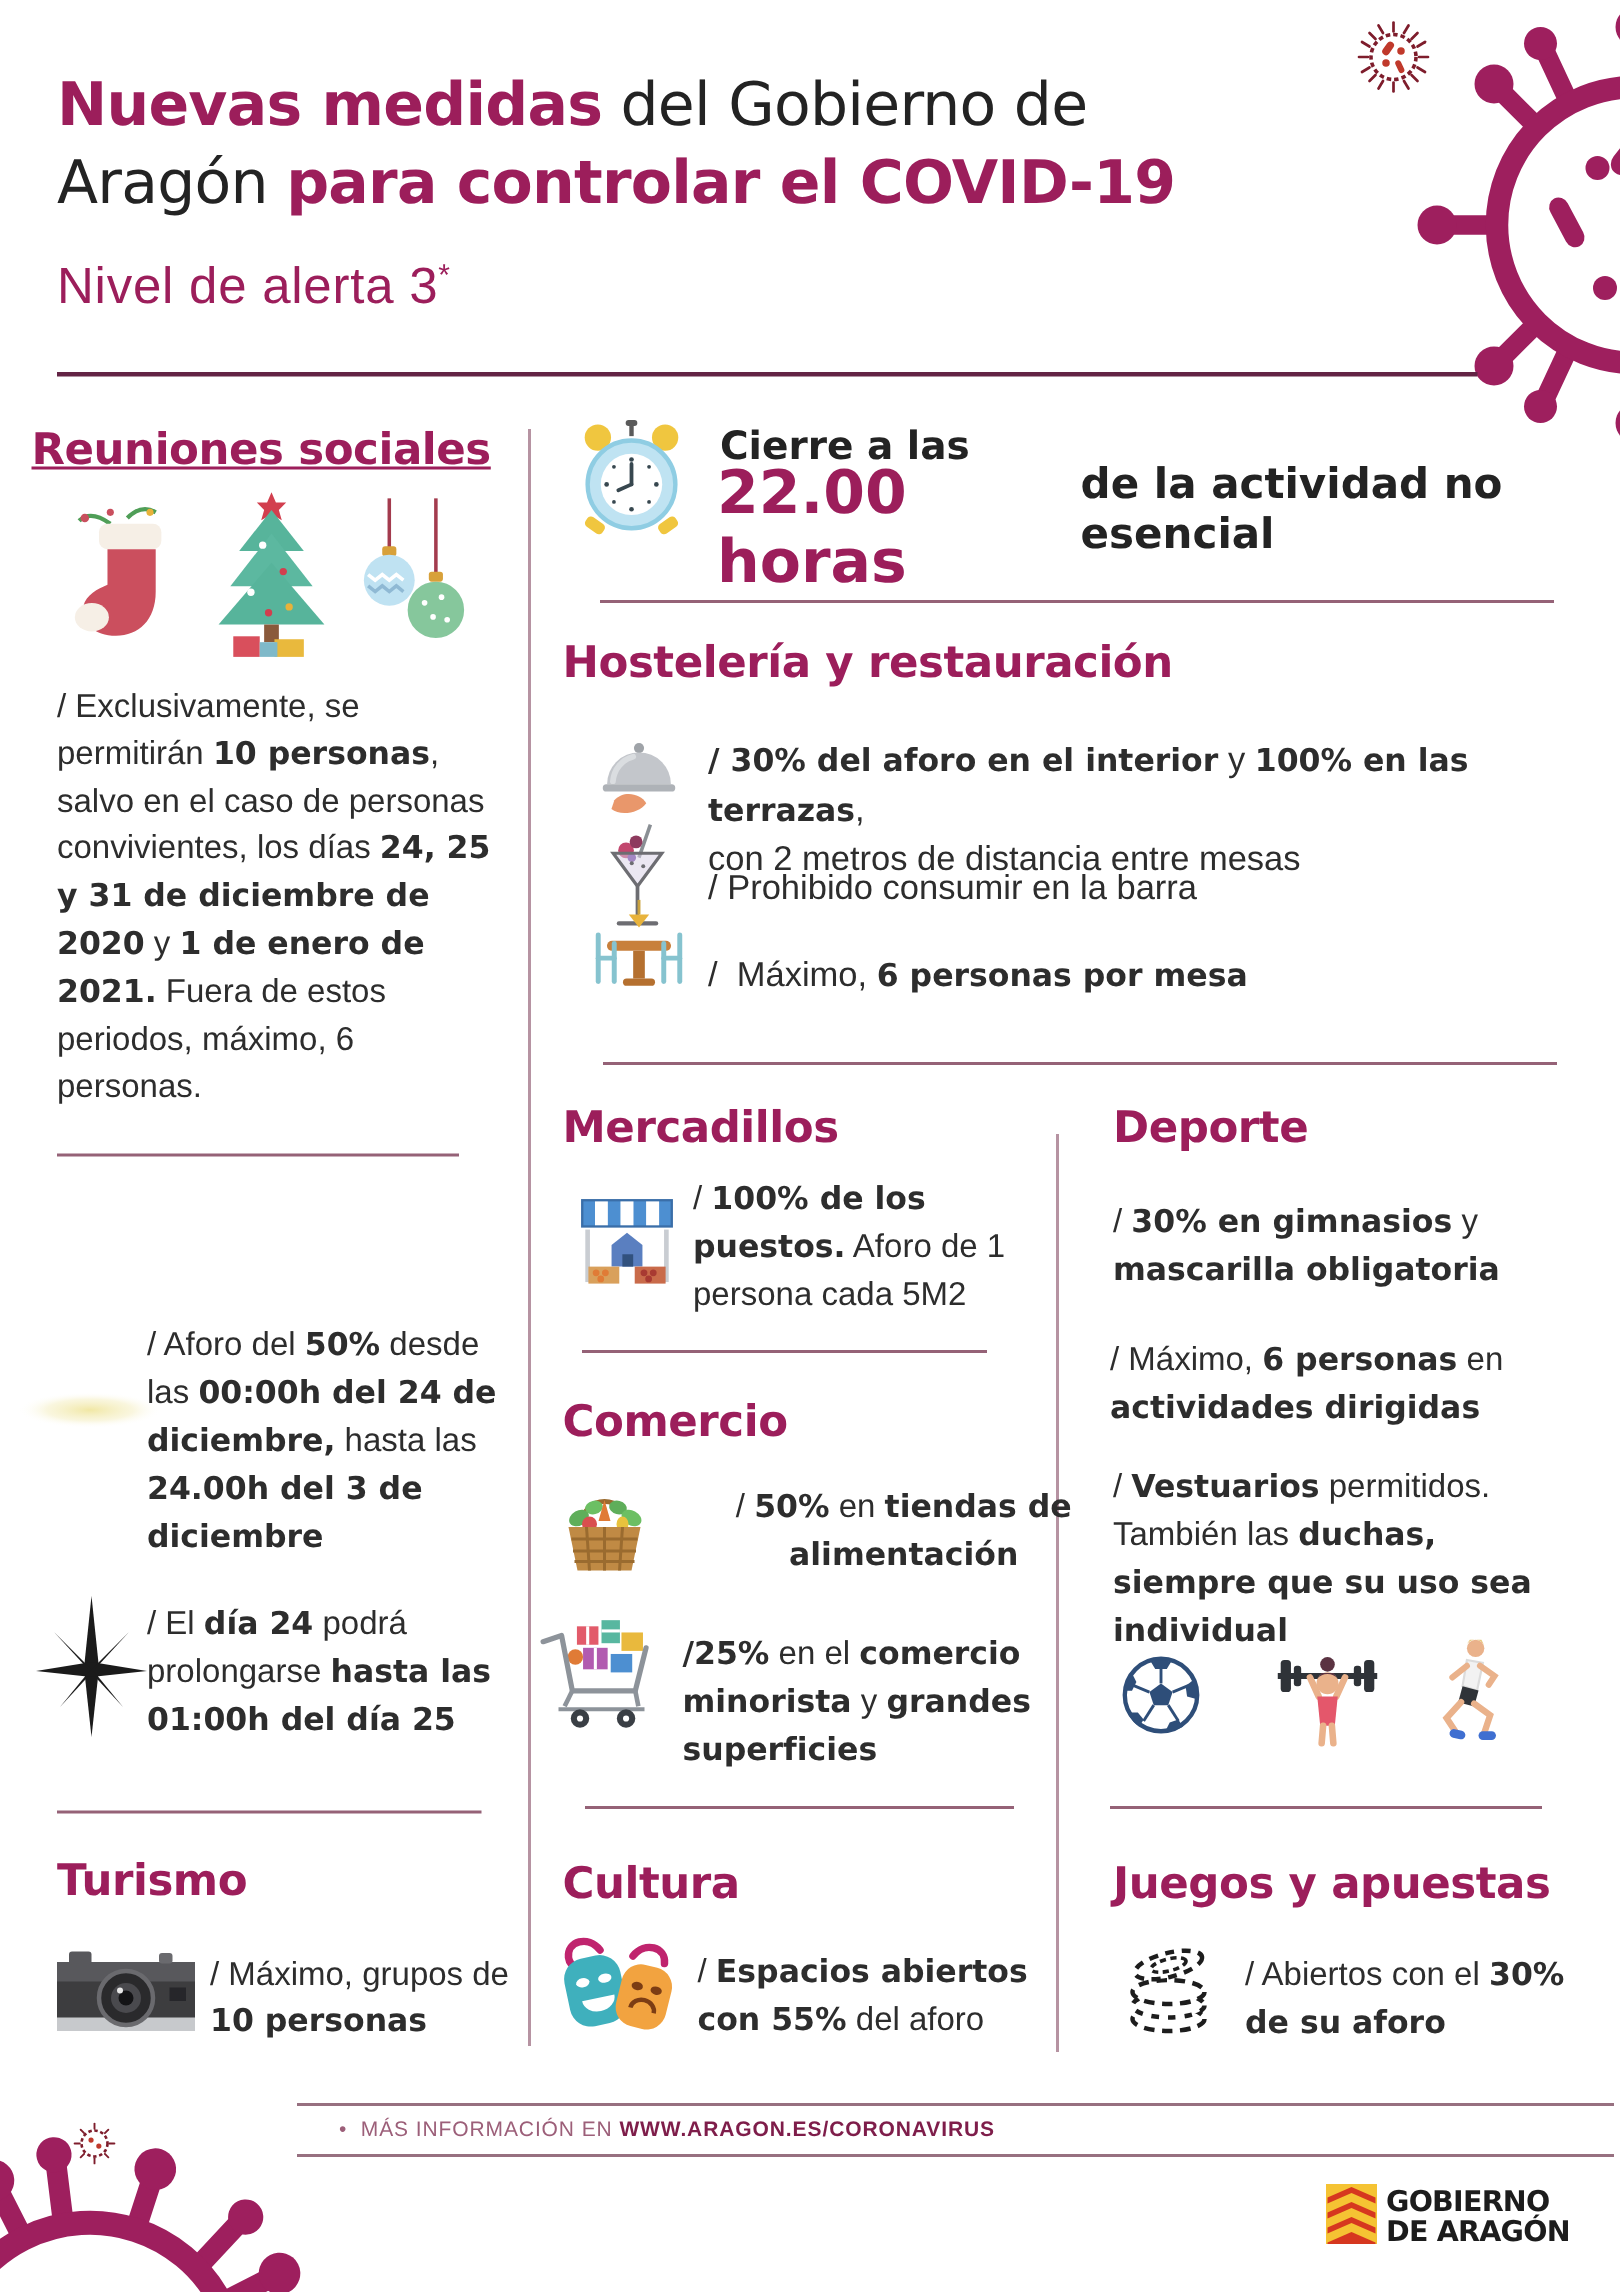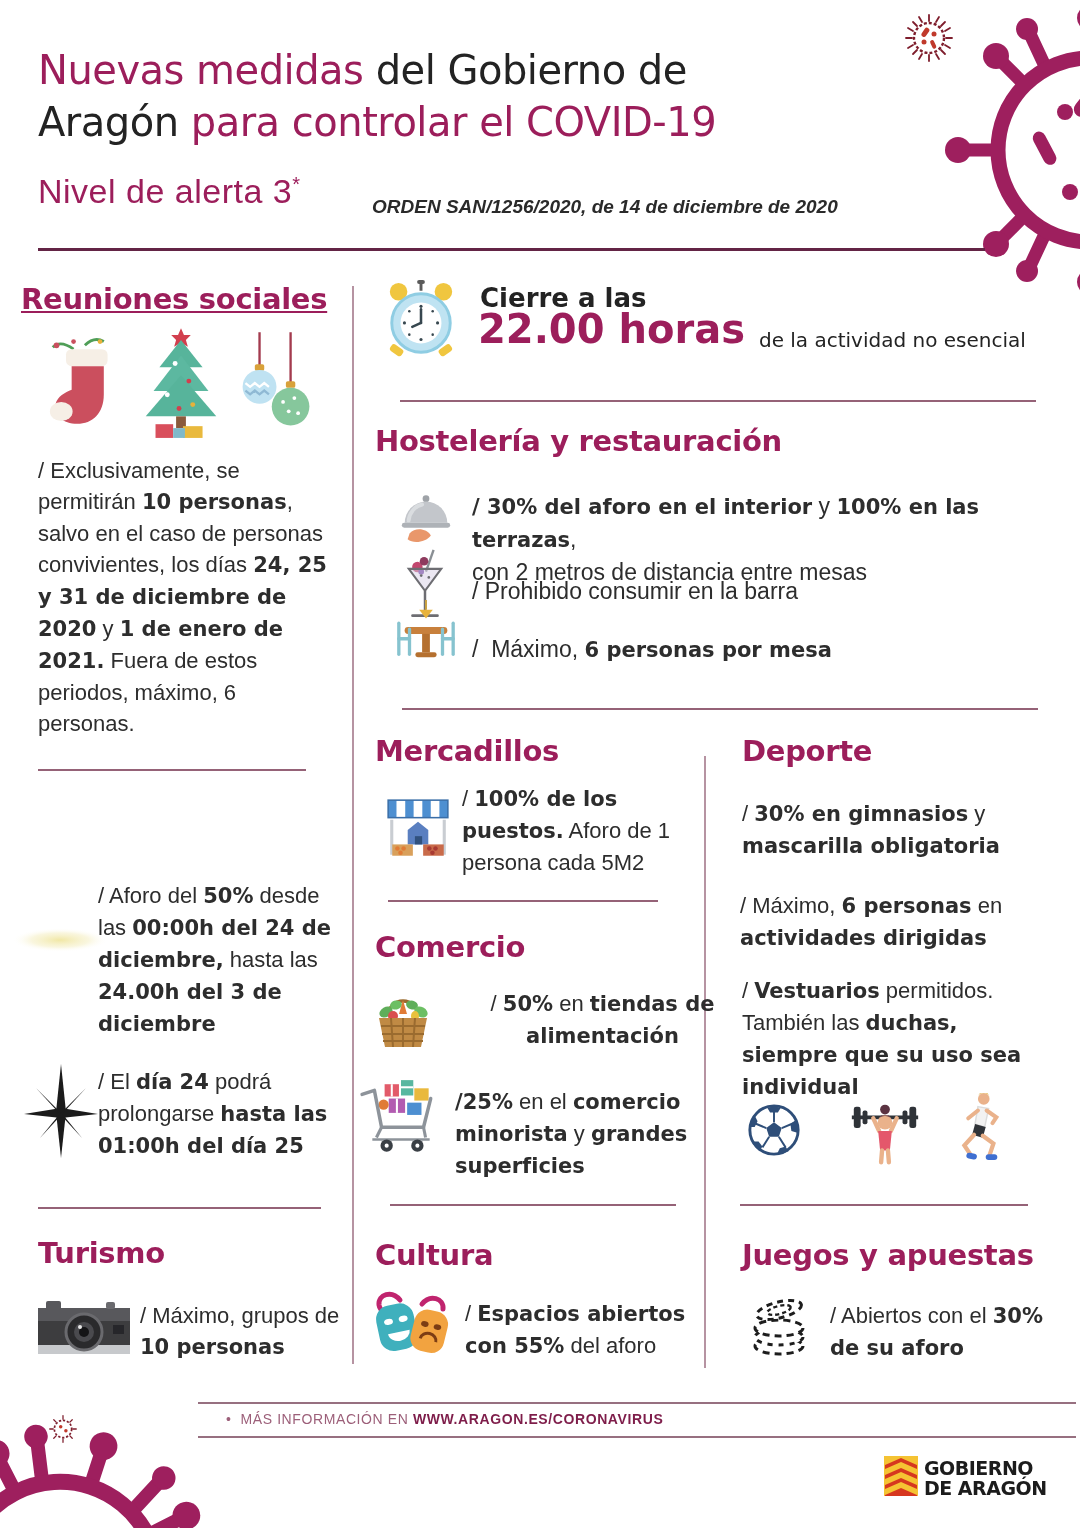--- a/index.html
+++ b/index.html
@@ -6,34 +6,34 @@
     --accent:#9c1e5b;
     --text:#2d2d2d;
     --divider:#7a3b55;
   }
   *{margin:0;padding:0;box-sizing:border-box;}
   body{background:#e9e9e9;font-family:"Liberation Sans",sans-serif;}
   .page{position:relative;width:1080px;height:1528px;background:#ffffff;overflow:hidden;margin:0 auto;}
   .abs{position:absolute;}
   .rich{white-space:pre-wrap;}
   .title{font-family:"DejaVu Sans","Liberation Sans",sans-serif;font-size:40px;line-height:52px;font-weight:400;color:#232323;letter-spacing:-0.5px;}
-  .title .b{font-weight:400;text-align:right;}
+  .title .b{font-weight:700;text-align:right;}
   .title .a{color:var(--accent);}
   .alert{font-size:34px;color:var(--accent);font-weight:400;letter-spacing:0.5px;}
   .alert sup{font-size:20px;}
   .order{font-size:19px;font-style:italic;font-weight:700;color:#2a2a2a;}
   .h{font-family:"DejaVu Sans","Liberation Sans",sans-serif;font-size:29px;font-weight:700;color:var(--accent);letter-spacing:-0.3px;}
   .body{font-size:22px;line-height:31px;color:var(--text);}
   .body .b{font-weight:700;font-family:"DejaVu Sans","Liberation Sans",sans-serif;font-size:21px;margin-top:25px;}
   .hline{background:var(--divider);opacity:0.8;}
   .vline{background:var(--divider);opacity:0.55;width:2px;}
   .closing-prefix{font-family:"DejaVu Sans","Liberation Sans",sans-serif;font-size:26px;font-weight:700;color:#232323;}
-  .closing-row{display:flex;align-items:flex-end;gap:14px;}
+  .closing-row{display:flex;align-items:flex-start;gap:14px;}
   .closing-time{font-family:"DejaVu Sans","Liberation Sans",sans-serif;font-size:40px;font-weight:700;color:var(--accent);}
-  .closing-suffix{font-family:"DejaVu Sans","Liberation Sans",sans-serif;font-size:20px;font-weight:400;color:#232323;}
+  .closing-suffix{font-family:"DejaVu Sans","Liberation Sans",sans-serif;font-size:28px;font-weight:700;color:#232323;}
   .footer-info{font-size:14px;letter-spacing:0.6px;color:#9c5f79;font-weight:400;}
   .footer-info .url{color:#7e1d4a;font-weight:700;}
   .logo-text{font-family:"DejaVu Sans","Liberation Sans",sans-serif;font-size:19px;line-height:20px;font-weight:700;color:#1c1c1c;letter-spacing:-0.5px;}
   svg{display:block;}
 </style>
 </head>
 <body>
 
 <div class="page">
 
@@ -106,21 +106,20 @@
         <circle cx="31" cy="22" r="2.5"></circle>
           <circle cx="21" cy="30" r="2.5"></circle>
         <rect x="28" y="28" width="4" height="9" rx="2" transform="rotate(-25 30 32)"></rect>
       </g>
     </svg>
   </span>
 
   <div class="abs title rich" style="left:38px;top:44px;width:830px;"><span class="b a">Nuevas medidas</span><span> del Gobierno de</span></div>
   <div class="abs title rich" style="left:38px;top:96px;width:830px;"><span>Aragón </span><span class="b a">para controlar el COVID-19</span></div>
   <div class="abs alert" style="left:38px;top:172px;"><span>Nivel de alerta 3</span><sup>*</sup></div>
-  <div class="abs order" style="left:372px;top:196px;">ORDEN SAN/1256/2020, de 14 de diciembre de 2020</div>
   <div class="abs hline" style="left:38px;top:248px;width:947px;height:3px;background:#632445;opacity:1;"></div>
 
   <div class="abs vline" style="left:352px;top:286px;height:1078px;"></div>
   <div class="abs vline" style="left:704px;top:756px;height:612px;"></div>
 
   <div class="abs h" style="left:21px;top:282px;text-decoration:underline;">Reuniones sociales</div>
 
   <span class="abs" style="left:44px;top:334px;">
     <svg width="78" height="104" viewBox="0 0 80 110">
       <path d="M30 16 Q16 6 8 14" stroke="#4f9e57" stroke-width="3" fill="none"></path>

